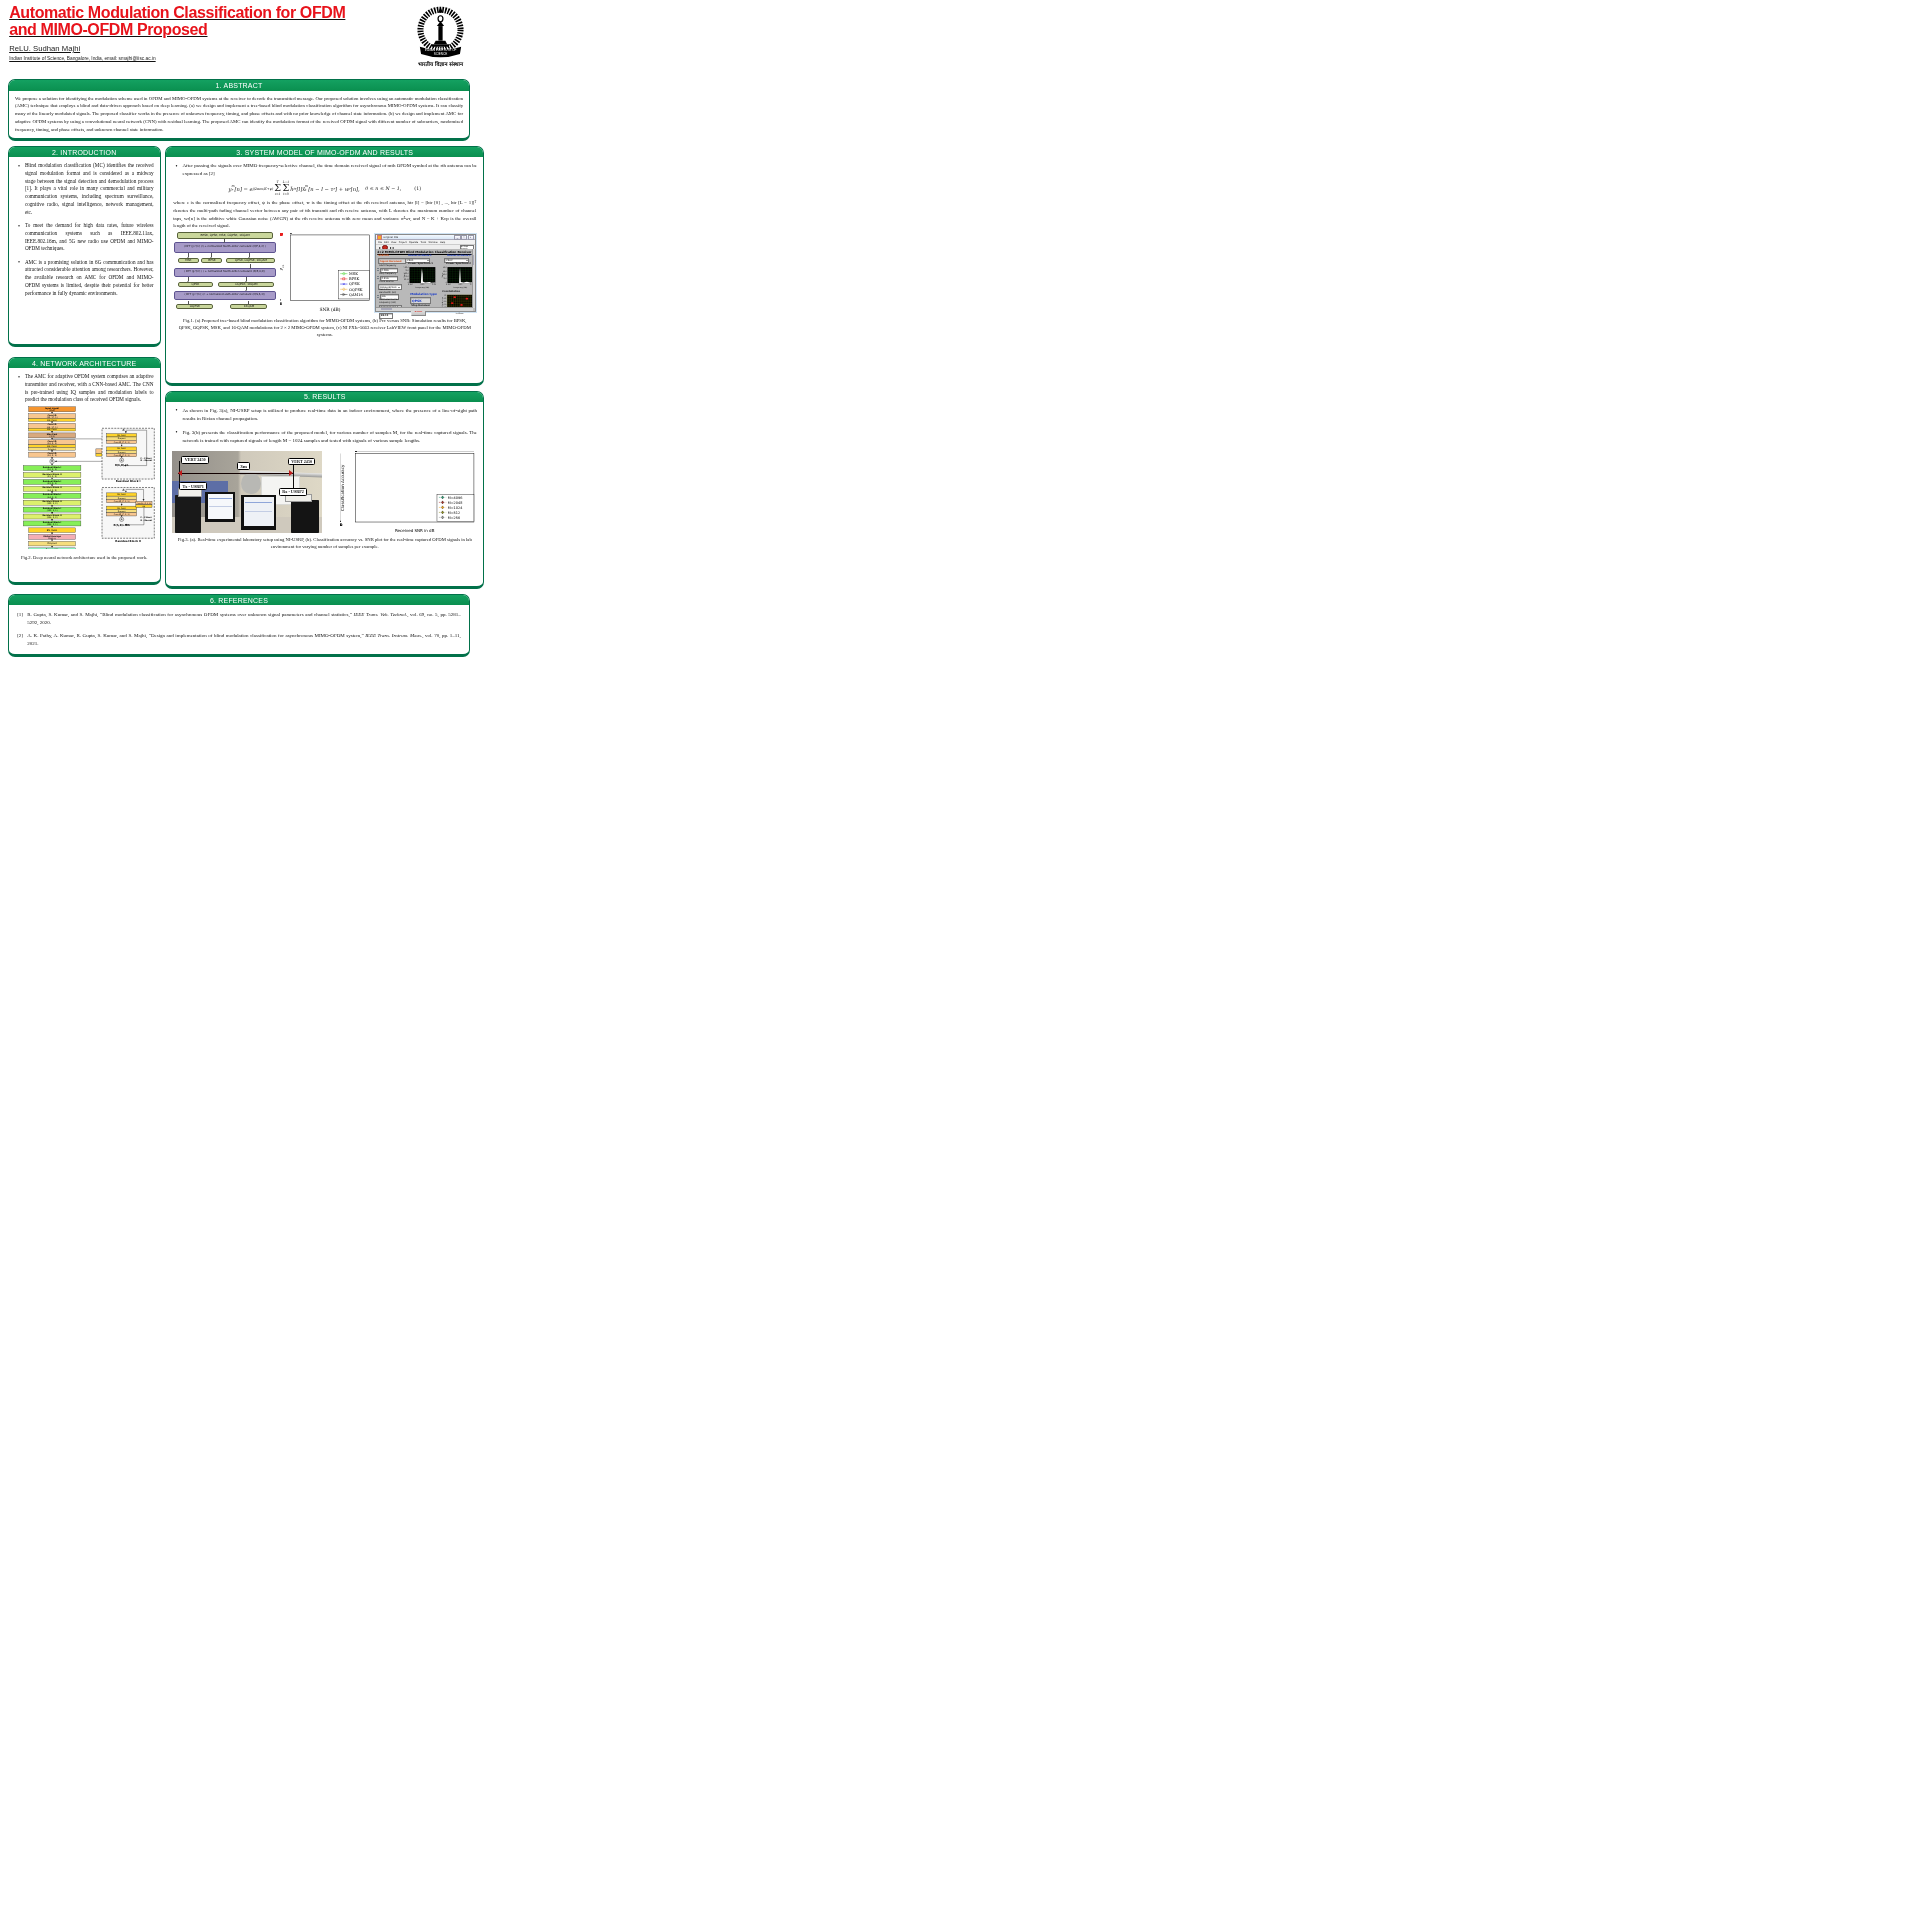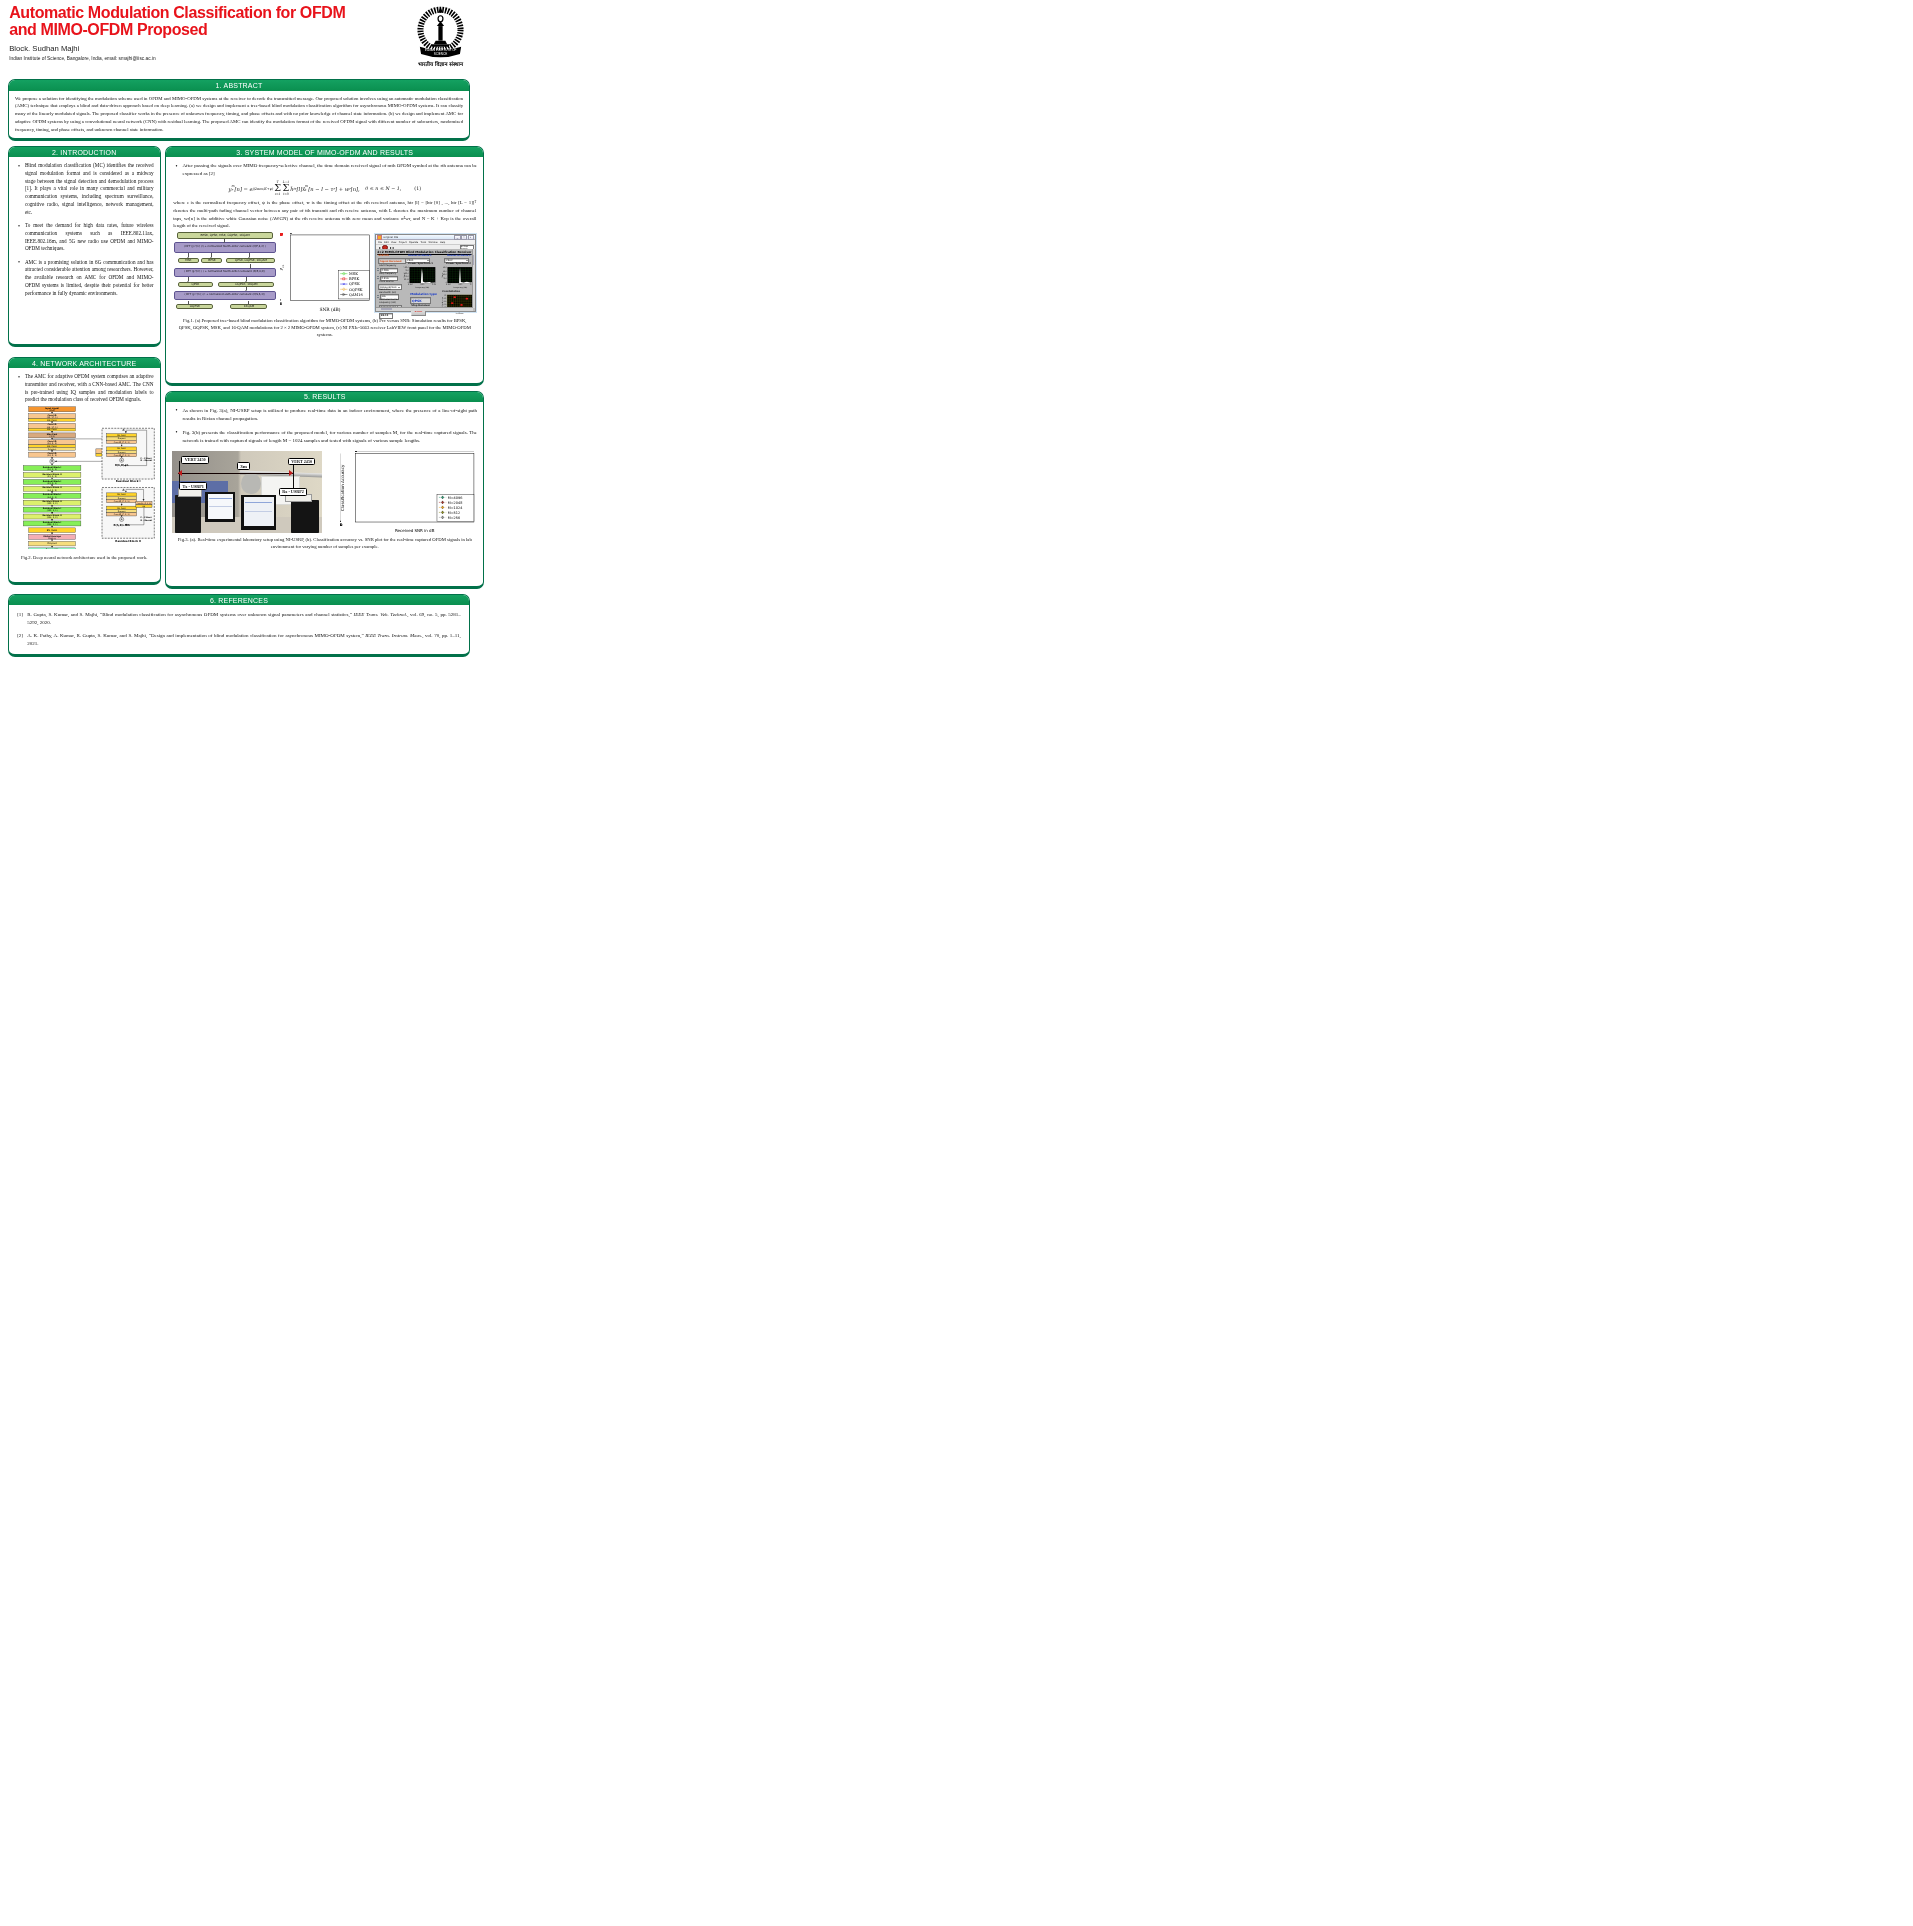--- a/index.html
+++ b/index.html
@@ -1,18 +1,18 @@
 <!DOCTYPE html>
 <html style="font-size:6.2px"><head>
 <meta charset="utf-8">
 <style>
   html,body{margin:0;padding:0;background:#fff;}
   .poster{position:relative;width:478px;min-height:676px;background:#fff;font-family:"Liberation Serif",serif;color:#111;}
   
-  .p-header{position:relative;height:74px;padding:5.4px 7.7px 0 9.2px;box-sizing:border-box;}
+  .p-header{position:relative;height:74px;padding:5.4px 7.7px 0 9.2px;box-sizing:border-box;text-decoration:underline;}
   .p-title{margin:0;color:#e8131b;font-family:"Liberation Sans",sans-serif;font-weight:bold;font-size:16px;line-height:1.04;letter-spacing:-0.4px;}
   .p-author{margin-top:5.4px;font-family:"Liberation Sans",sans-serif;font-size:7.7px;color:#222;}
   .p-affil{margin-top:3.1px;font-family:"Liberation Sans",sans-serif;font-size:4.8px;color:#222;}
   .p-logo{position:absolute;right:7px;top:3.1px;width:61px;height:68px;}
   
   .panel{position:relative;background:#fff;border:1.5px solid #02714a;border-bottom-width:3.9px;border-radius:7px;overflow:hidden;box-sizing:border-box;}
   .panel-head{background:linear-gradient(180deg,#14a161,#0a8f4f);color:#fff;text-align:center;
     font-family:"Liberation Sans",sans-serif;font-size:7px;font-weight:normal;letter-spacing:0.2px;padding:1.5px 0 1.9px;}
   .panel-body{padding:3.1px 6.2px;}
   .abstract-panel{margin:5.4px 7.7px 0;}
@@ -124,21 +124,21 @@
 </head>
 <body>
 
 <div class="poster">
 
   <div class="p-header">
     <h1 class="p-title">
       <span>Automatic Modulation Classification for OFDM</span><br>
       <span>and MIMO-OFDM Proposed</span>
     </h1>
-    <div class="p-author">Block. Sudhan Majhi</div>
+    <div class="p-author">ReLU. Sudhan Majhi</div>
     <div class="p-affil">Indian Institute of Science, Bangalore, India, email: smajhi@iisc.ac.in</div>
     <svg class="p-logo" viewBox="0 0 100 112">
       <circle cx="50" cy="44" r="33" fill="none" stroke="#000" stroke-width="10" stroke-dasharray="2.6 1.9"></circle>
       <polygon points="50,6 46,16 54,16" fill="#000"></polygon>
       <ellipse cx="50" cy="26" rx="4" ry="5" fill="none" stroke="#000" stroke-width="2"></ellipse>
       <polygon points="50,30 44,38 56,38" fill="#000"></polygon>
       <rect x="46.5" y="38" width="7" height="24" fill="#000"></rect>
       <polygon points="42,62 58,62 61,68 39,68" fill="#000"></polygon>
       <rect x="36" y="68" width="28" height="4" fill="#000"></rect>
       <path d="M16,72 Q50,84 84,72 L82,84 Q50,95 18,84 Z" fill="#000"></path>

